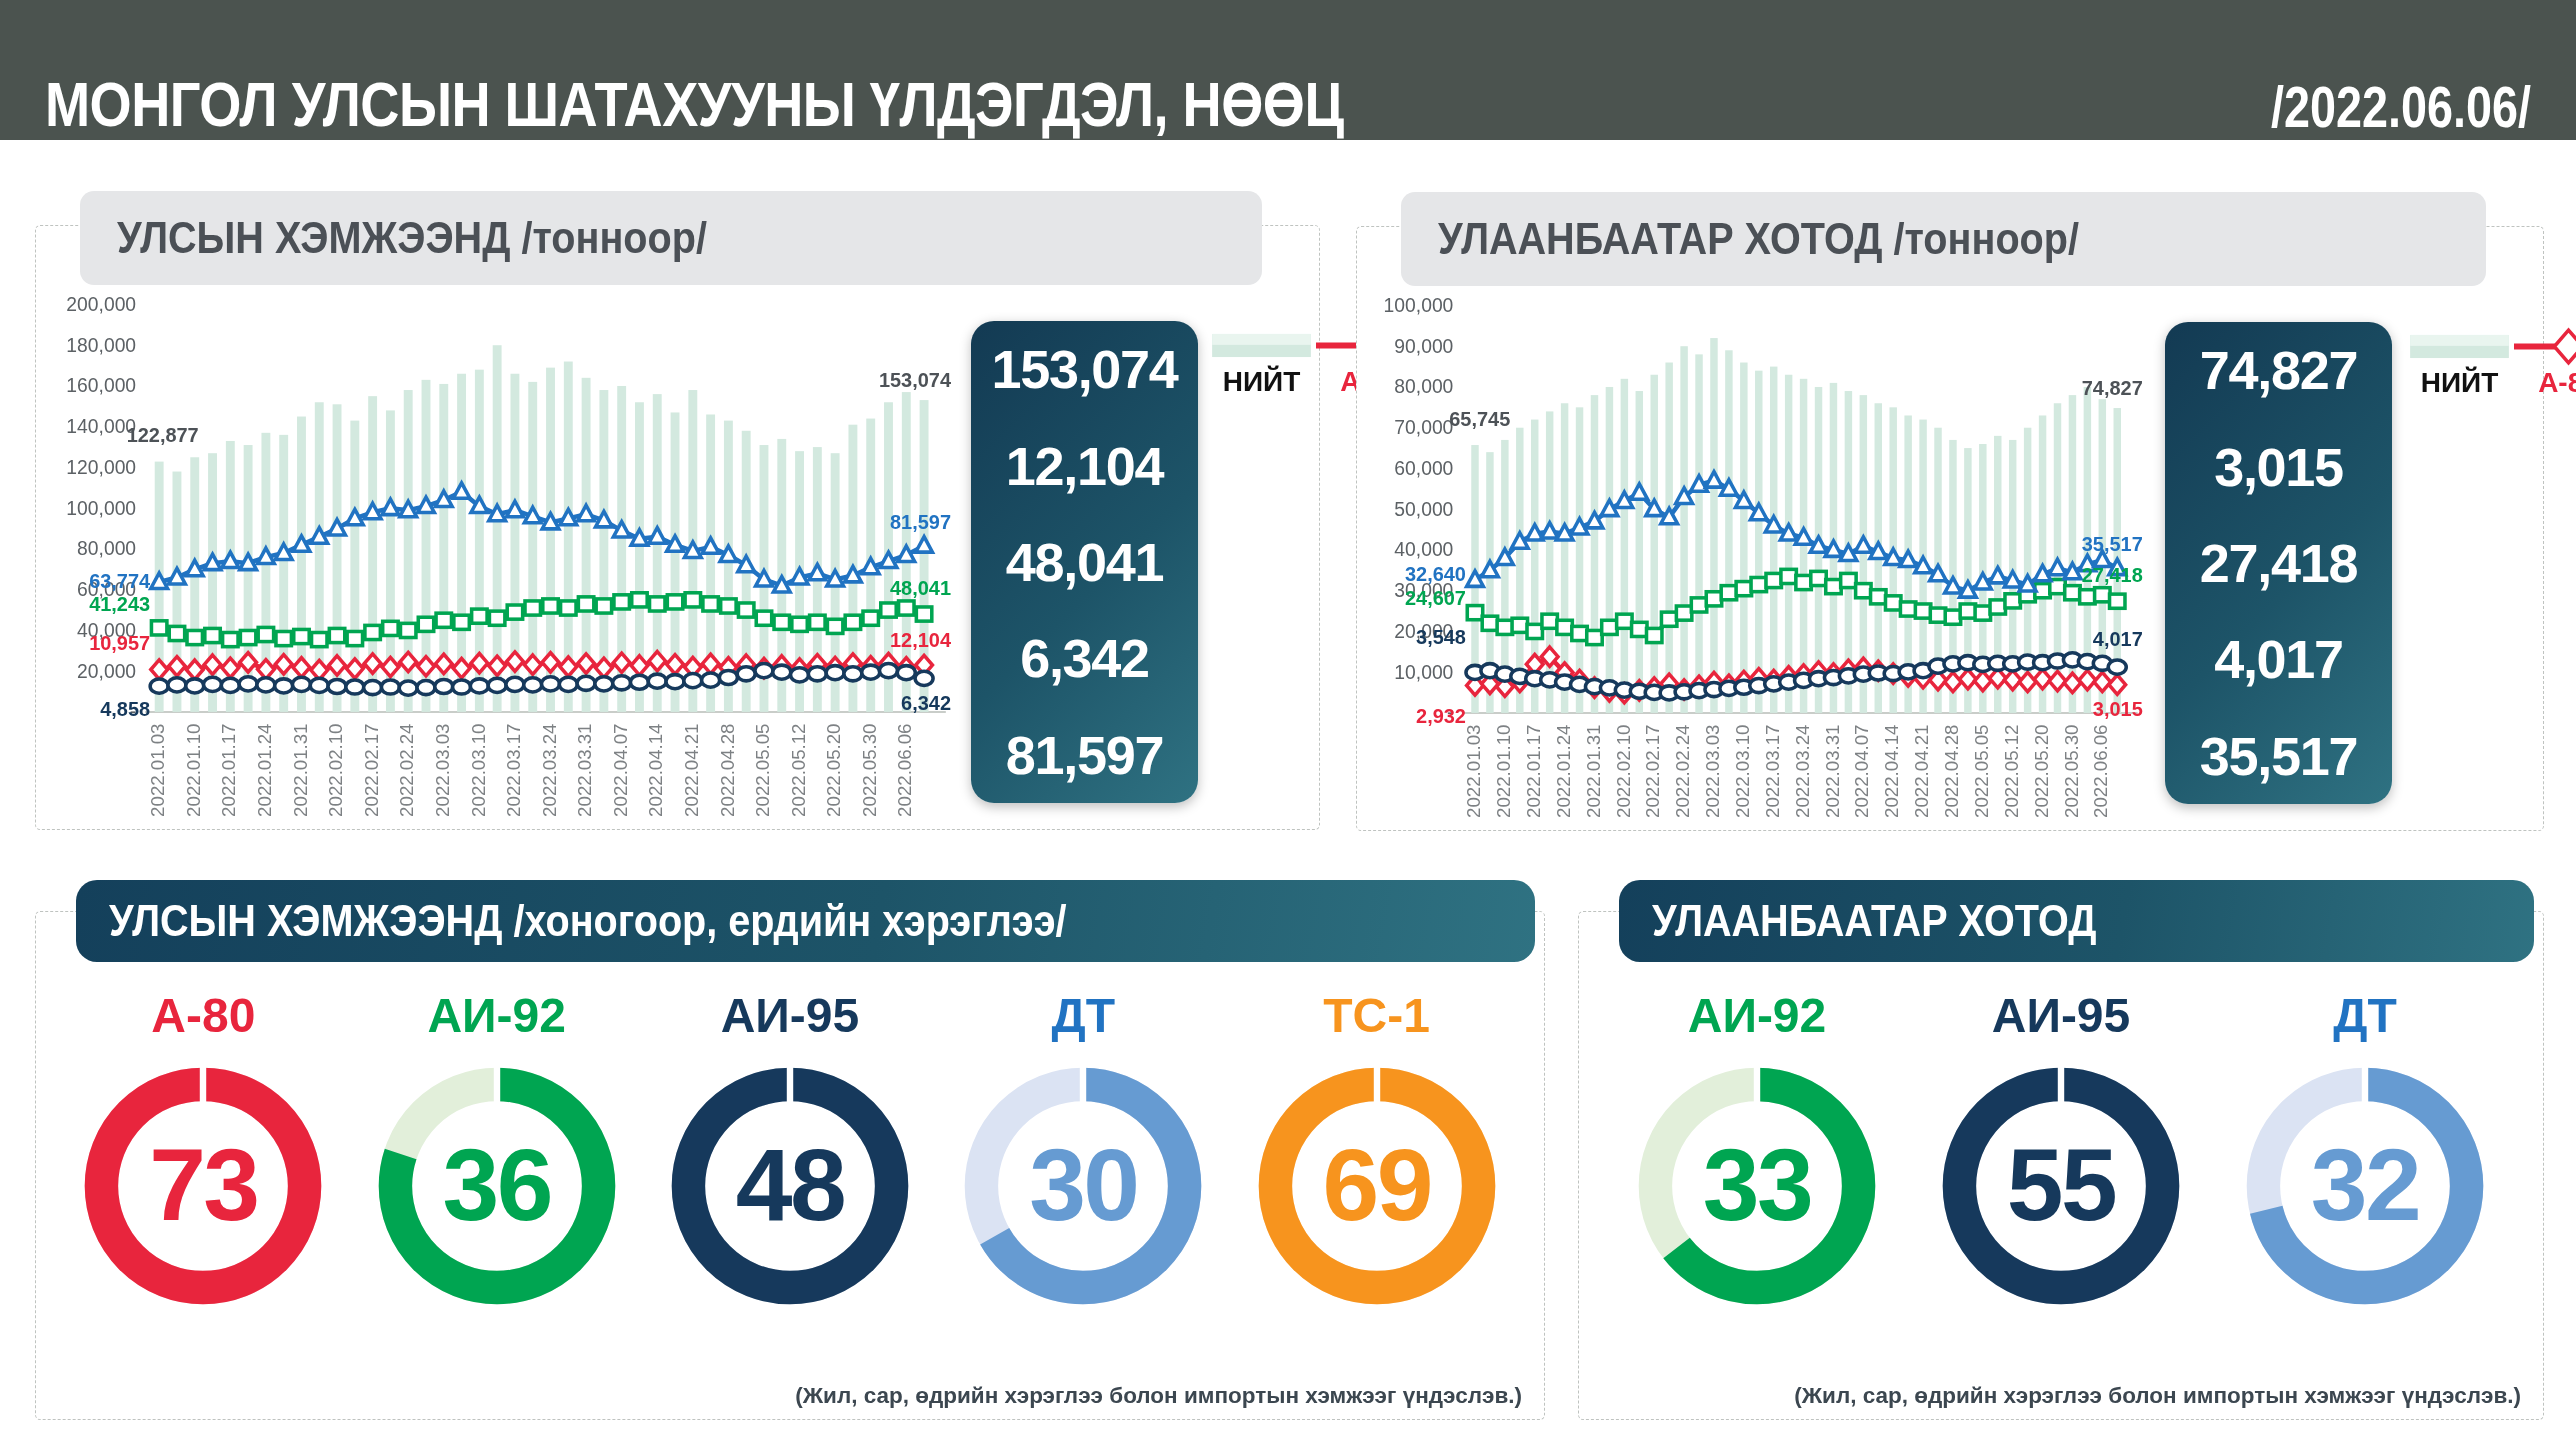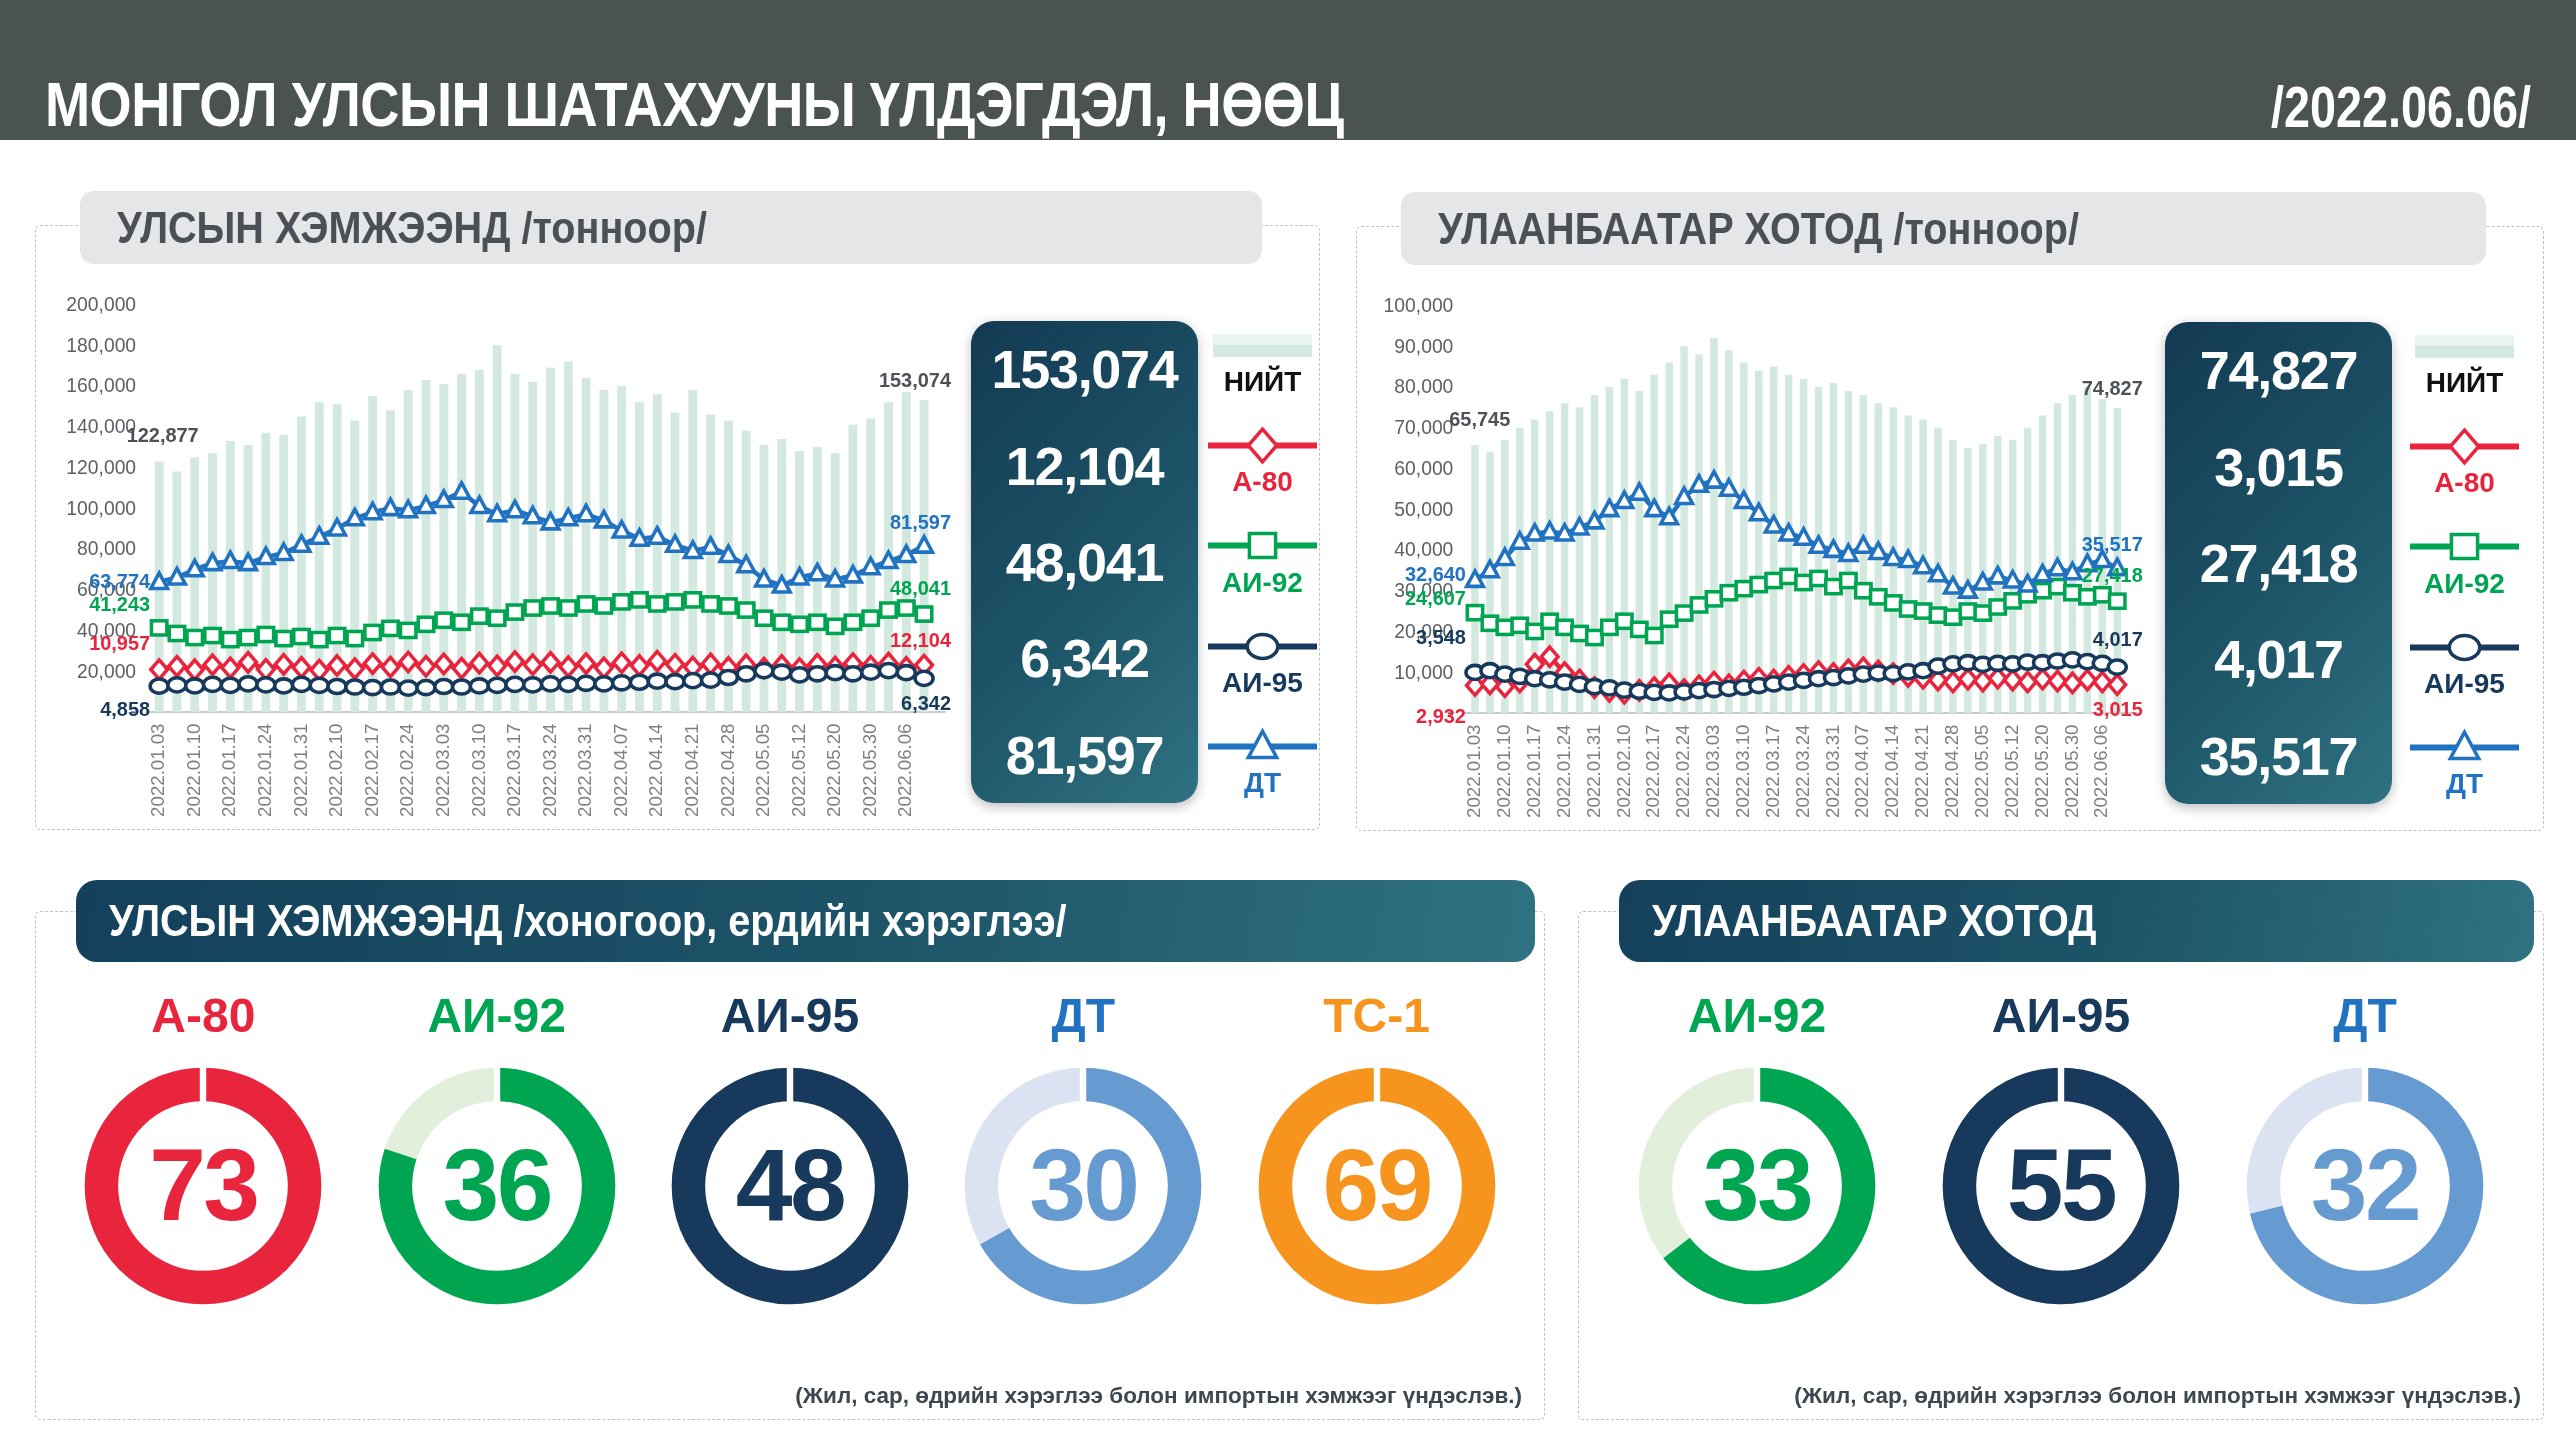--- a/index.html
+++ b/index.html
@@ -12,21 +12,21 @@
   .h-title { color:#fff; font-size:63px; font-weight:bold; letter-spacing:-0.6px; transform:scaleX(.86); transform-origin:left center; white-space:nowrap; }
   .h-date  { color:#fff; font-size:57px; font-weight:bold; transform:scaleX(.82); transform-origin:right center; white-space:nowrap; }
 
   
   .quad { position:absolute; border:1.9px dashed #bfc3c0; border-radius:5.2px; background:#fff; }
   .q-tl { left:35px;  top:225px;  width:1285px; height:605px; }
   .q-tr { left:1356px; top:226px; width:1188px; height:605px; }
   .q-bl { left:35px;  top:911px; width:1510px; height:509px; }
   .q-br { left:1578px; top:911px; width:966px; height:509px; }
 
-  .panel-title { position:absolute; top:-35px; left:44px; right:57px; height:73px; background:#e5e6e8;
+  .panel-title { position:absolute; top:-35px; left:44px; right:57px; height:94px; background:#e5e6e8;
                  border-radius:14px; display:flex; align-items:center; padding-left:37px;
                  font-size:44px; font-weight:bold; color:#4b5056; white-space:nowrap; }
   .panel-title > span { transform:scaleX(.9); transform-origin:left center; display:inline-block; }
 
   .bl-header { position:absolute; top:-32px; left:40px; right:9px; height:82px;
                background:linear-gradient(100deg,#14405b 0%,#1d5468 55%,#2f7282 100%);
                border-radius:21px; display:flex; align-items:center; padding-left:33px;
                font-size:44px; font-weight:bold; color:#fff; white-space:nowrap; }
   .bl-header > span { transform:scaleX(.9); transform-origin:left center; display:inline-block; }
 
@@ -35,21 +35,21 @@
   svg text.ytick { font-size:30px; fill:#5c6165; font-family:inherit; }
   svg text.xtick { font-size:29px; fill:#7d8184; font-family:inherit; }
   svg text.ann   { font-size:31px; font-weight:bold; font-family:inherit; }
 
   .summary { position:absolute; width:227px; height:482px; border-radius:23px;
              background:linear-gradient(135deg,#133a53 0%,#1d5468 55%,#2f7282 100%);
              display:flex; flex-direction:column; justify-content:space-around; align-items:center;
              box-shadow:0 3.9px 11.6px rgba(0,0,0,.25); }
   .sum-val { color:#fff; font-size:54px; font-weight:bold; letter-spacing:-1.3px; line-height:1; }
 
-  .legend { position:absolute; display:flex; flex-direction:column; justify-content:space-between; }
+  .legend { position:absolute; display:flex; flex-direction:row; justify-content:space-between; }
   .leg-item { display:flex; flex-direction:column; align-items:center; }
   .leg-label { font-size:28px; font-weight:bold; margin-top:1.3px; white-space:nowrap; }
 
   
   .gauge-row { position:absolute; left:0; right:0; top:76px; display:flex; justify-content:space-evenly; }
   .gauge { display:flex; flex-direction:column; align-items:center; }
   .gauge-title { font-size:48px; font-weight:bold; margin-bottom:16.7px; }
   .donut { position:relative; width:252px; height:252px; }
   .donut svg { position:absolute; left:0; top:0; }
   .gauge-value { position:absolute; left:0; top:0; width:100%; height:100%;

